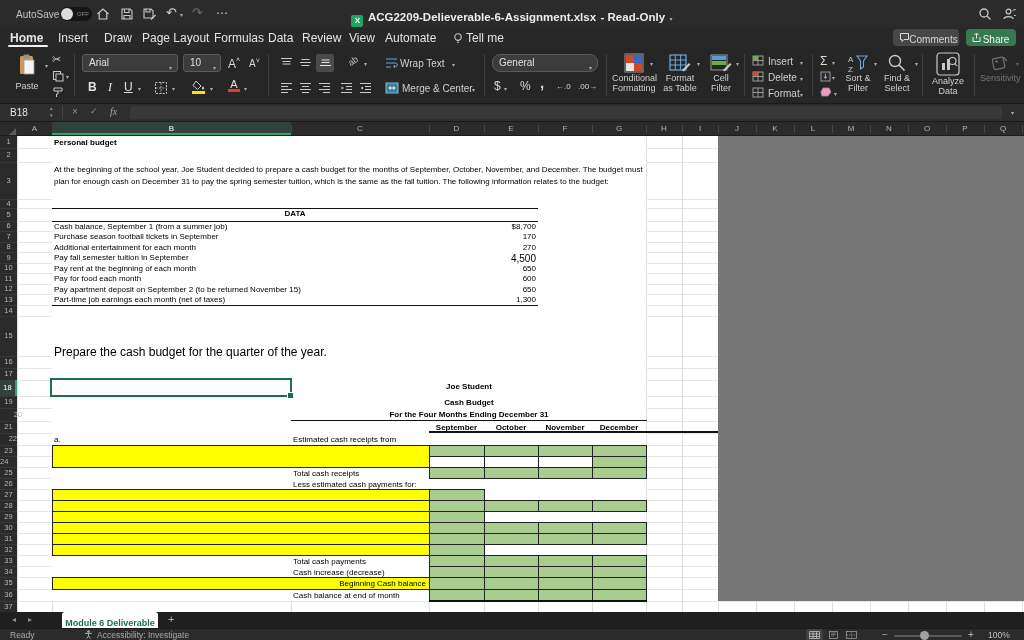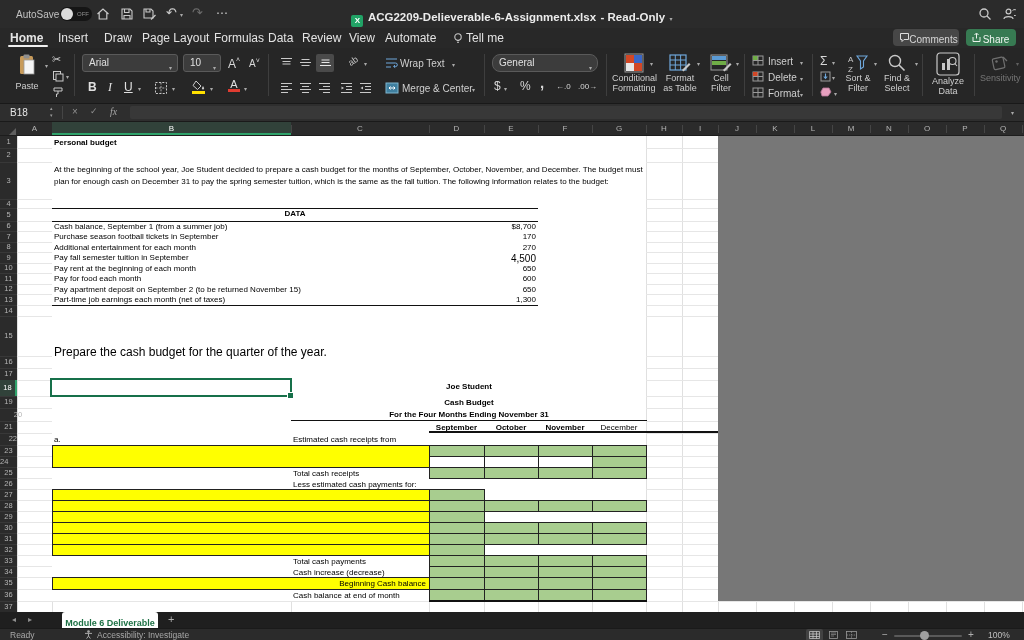--- a/index.html
+++ b/index.html
@@ -558,26 +558,26 @@
     <div style="position: absolute; left: 54px; top: 138px; font-size: 8px; color: rgb(0, 0, 0); white-space: nowrap;">Pay for food each month</div>
     <div style="position: absolute; left: 420px; top: 138px; width: 116px; text-align: right; font-size: 8px; color: rgb(0, 0, 0); white-space: nowrap;">600</div>
     <div style="position: absolute; left: 54px; top: 149px; font-size: 8px; color: rgb(0, 0, 0); white-space: nowrap;">Pay apartment deposit on September 2 (to be returned November 15)</div>
     <div style="position: absolute; left: 420px; top: 149px; width: 116px; text-align: right; font-size: 8px; color: rgb(0, 0, 0); white-space: nowrap;">650</div>
     <div style="position: absolute; left: 54px; top: 159px; font-size: 8px; color: rgb(0, 0, 0); white-space: nowrap;">Part-time job earnings each month (net of taxes)</div>
     <div style="position: absolute; left: 420px; top: 159px; width: 116px; text-align: right; font-size: 8px; color: rgb(0, 0, 0); white-space: nowrap;">1,300</div>
     <div style="position: absolute; left: 52px; top: 169px; width: 486px; height: 1px; background: rgb(17, 17, 17);"></div>
     <div style="position: absolute; left: 54px; top: 209px; font-size: 12px; color: rgb(0, 0, 0); white-space: nowrap;">Prepare the cash budget for the quarter of the year.</div>
     <div style="position: absolute; left: 291px; top: 262px; width: 356px; text-align: center; font-size: 8px; color: rgb(0, 0, 0); white-space: nowrap; font-weight: bold;">Cash Budget</div>
     <div style="position: absolute; left: 291px; top: 246px; width: 356px; text-align: center; font-size: 8px; color: rgb(0, 0, 0); white-space: nowrap; font-weight: bold;">Joe Student</div>
-    <div style="position: absolute; left: 291px; top: 274px; width: 356px; text-align: center; font-size: 8px; color: rgb(0, 0, 0); white-space: nowrap; font-weight: bold;">For the Four Months Ending November 31</div>
+    <div style="position: absolute; left: 291px; top: 274px; width: 356px; text-align: center; font-size: 8px; color: rgb(0, 0, 0); white-space: nowrap; font-weight: bold;">For the Four Months Ending December 31</div>
     <div style="position: absolute; left: 291px; top: 284px; width: 356px; height: 1px; background: rgb(17, 17, 17);"></div>
     <div style="position: absolute; left: 429px; top: 287px; width: 55px; text-align: center; font-size: 8px; color: rgb(0, 0, 0); white-space: nowrap; font-weight: bold;">September</div>
     <div style="position: absolute; left: 484px; top: 287px; width: 54px; text-align: center; font-size: 8px; color: rgb(0, 0, 0); white-space: nowrap; font-weight: bold;">October</div>
     <div style="position: absolute; left: 538px; top: 287px; width: 54px; text-align: center; font-size: 8px; color: rgb(0, 0, 0); white-space: nowrap; font-weight: bold;">November</div>
-    <div style="position: absolute; left: 592px; top: 287px; width: 54px; text-align: center; font-size: 8px; color: rgb(0, 0, 0); white-space: nowrap; font-weight: normal;">December</div>
+    <div style="position: absolute; left: 592px; top: 287px; width: 54px; text-align: center; font-size: 8px; color: rgb(0, 0, 0); white-space: nowrap; font-weight: bold;">December</div>
     <div style="position: absolute; left: 429px; top: 295px; width: 289px; height: 2px; background: rgb(17, 17, 17);"></div>
     <div style="position: absolute; left: 54px; top: 299px; font-size: 8px; color: rgb(0, 0, 0); white-space: nowrap;">a.</div>
     <div style="position: absolute; left: 293px; top: 299px; font-size: 8px; color: rgb(0, 0, 0); white-space: nowrap;">Estimated cash receipts from</div>
     <div style="position: absolute; left: 52px; top: 309px; width: 378px; height: 23px; background: rgb(255, 255, 0); border: 1px solid rgb(34, 34, 34); box-sizing: border-box;"></div>
     <div style="position: absolute; left: 429px; top: 309px; width: 56px; height: 12px; background: rgb(168, 205, 143); border: 1px solid rgb(34, 34, 34); box-sizing: border-box;"></div>
     <div style="position: absolute; left: 484px; top: 309px; width: 55px; height: 12px; background: rgb(168, 205, 143); border: 1px solid rgb(34, 34, 34); box-sizing: border-box;"></div>
     <div style="position: absolute; left: 538px; top: 309px; width: 55px; height: 12px; background: rgb(168, 205, 143); border: 1px solid rgb(34, 34, 34); box-sizing: border-box;"></div>
     <div style="position: absolute; left: 592px; top: 309px; width: 55px; height: 12px; background: rgb(168, 205, 143); border: 1px solid rgb(34, 34, 34); box-sizing: border-box;"></div>
     <div style="position: absolute; left: 429px; top: 320px; width: 56px; height: 12px; background: rgb(255, 255, 255); border: 1px solid rgb(34, 34, 34); box-sizing: border-box;"></div>
     <div style="position: absolute; left: 484px; top: 320px; width: 55px; height: 12px; background: rgb(255, 255, 255); border: 1px solid rgb(34, 34, 34); box-sizing: border-box;"></div>

